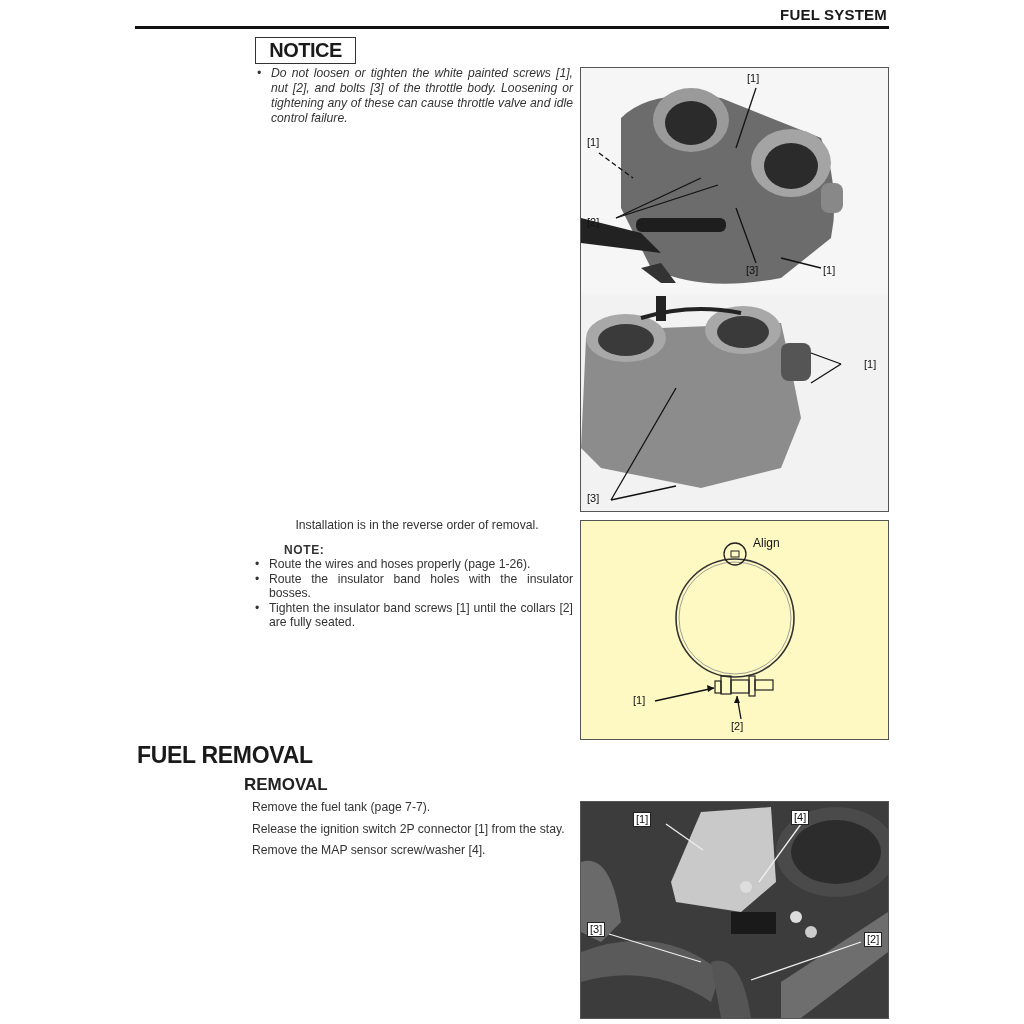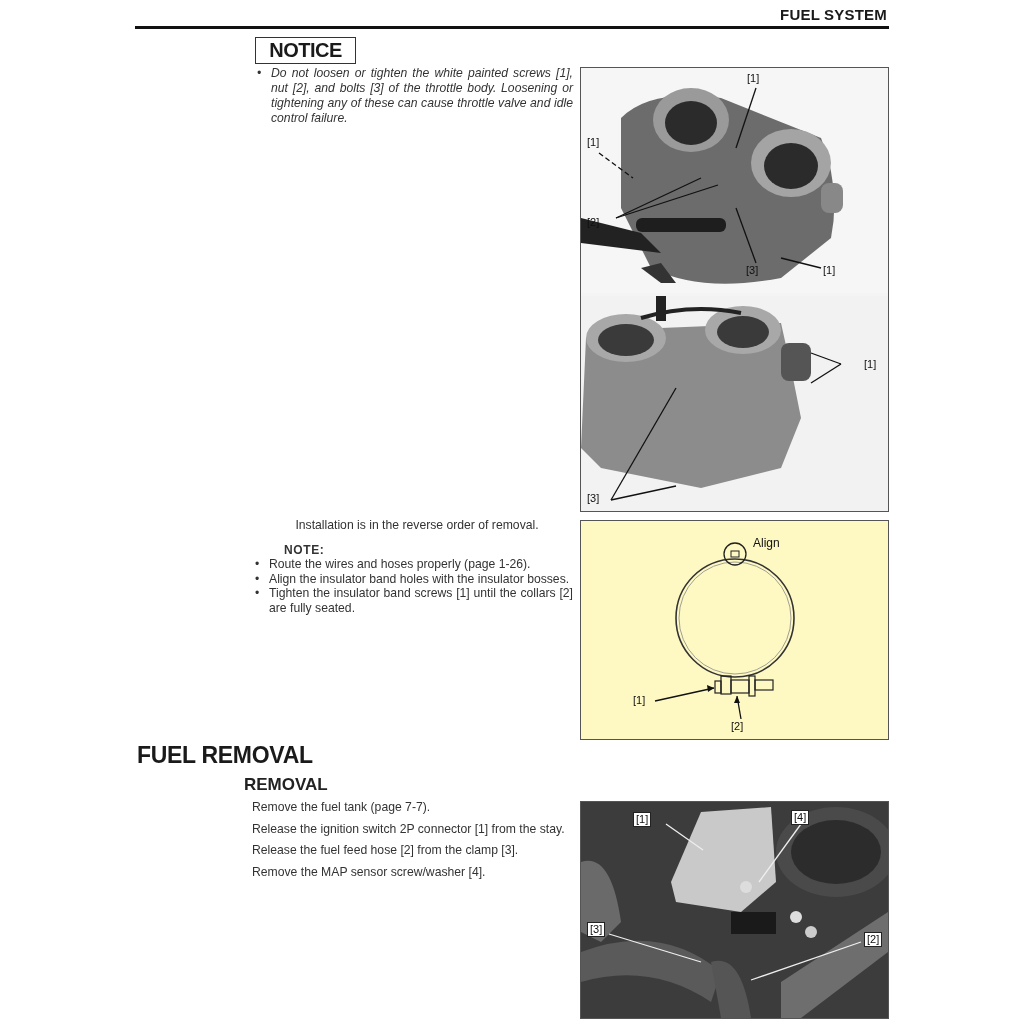--- a/index.html
+++ b/index.html
@@ -91,21 +91,21 @@
 
 <div class="abs body-text install">Installation is in the reverse order of removal.</div>
 <div class="abs note-label">NOTE:</div>
 <div class="abs body-text note-list">
   <div class="bullet-row">
     <span class="bullet">•</span>
       <span class="bullet-body">Route the wires and hoses properly (page 1-26).</span>
   </div>
   <div class="bullet-row">
     <span class="bullet">•</span>
-      <span class="bullet-body">Align the insulator band holes with the insulator bosses.</span>
+      <span class="bullet-body">Route the insulator band holes with the insulator bosses.</span>
   </div>
   <div class="bullet-row">
     <span class="bullet">•</span>
       <span class="bullet-body">Tighten the insulator band screws [1] until the collars [2] are fully seated.</span>
   </div>
 </div>
 
 <div class="abs figure fig2">
   <svg width="307" height="218">
     <circle cx="154" cy="97" r="59" fill="none" stroke="#333" stroke-width="1.6"></circle>
@@ -125,21 +125,20 @@
   <span class="callout" style="left:172px;top:15px;font-size:12px;">Align</span>
   <span class="callout" style="left:52px;top:173px;">[1]</span>
   <span class="callout" style="left:150px;top:199px;">[2]</span>
 </div>
 
 <div class="abs h-injector">FUEL REMOVAL</div>
 <div class="abs h-removal">REMOVAL</div>
 <div class="abs body-text removal-steps">
   <p>Remove the fuel tank (page 7-7).</p>
   <p>Release the ignition switch 2P connector [1] from the stay.</p>
-  <p>Release the fuel feed hose [2] from the clamp [3].</p>
   <p>Remove the MAP sensor screw/washer [4].</p>
 </div>
 
 <div class="abs figure fig3">
   <svg width="307" height="216">
     <rect width="307" height="216" fill="#3c3c3c"></rect>
     <path d="M90 80 L120 10 L190 5 L195 80 L160 110 L95 100 Z" fill="#c9c9c9"></path>
     <ellipse cx="255" cy="50" rx="60" ry="45" fill="#4a4a4a"></ellipse>
     <ellipse cx="255" cy="50" rx="45" ry="32" fill="#2c2c2c"></ellipse>
     <path d="M0 60 Q30 50 40 120 L20 140 L0 130 Z" fill="#6a6a6a"></path>

